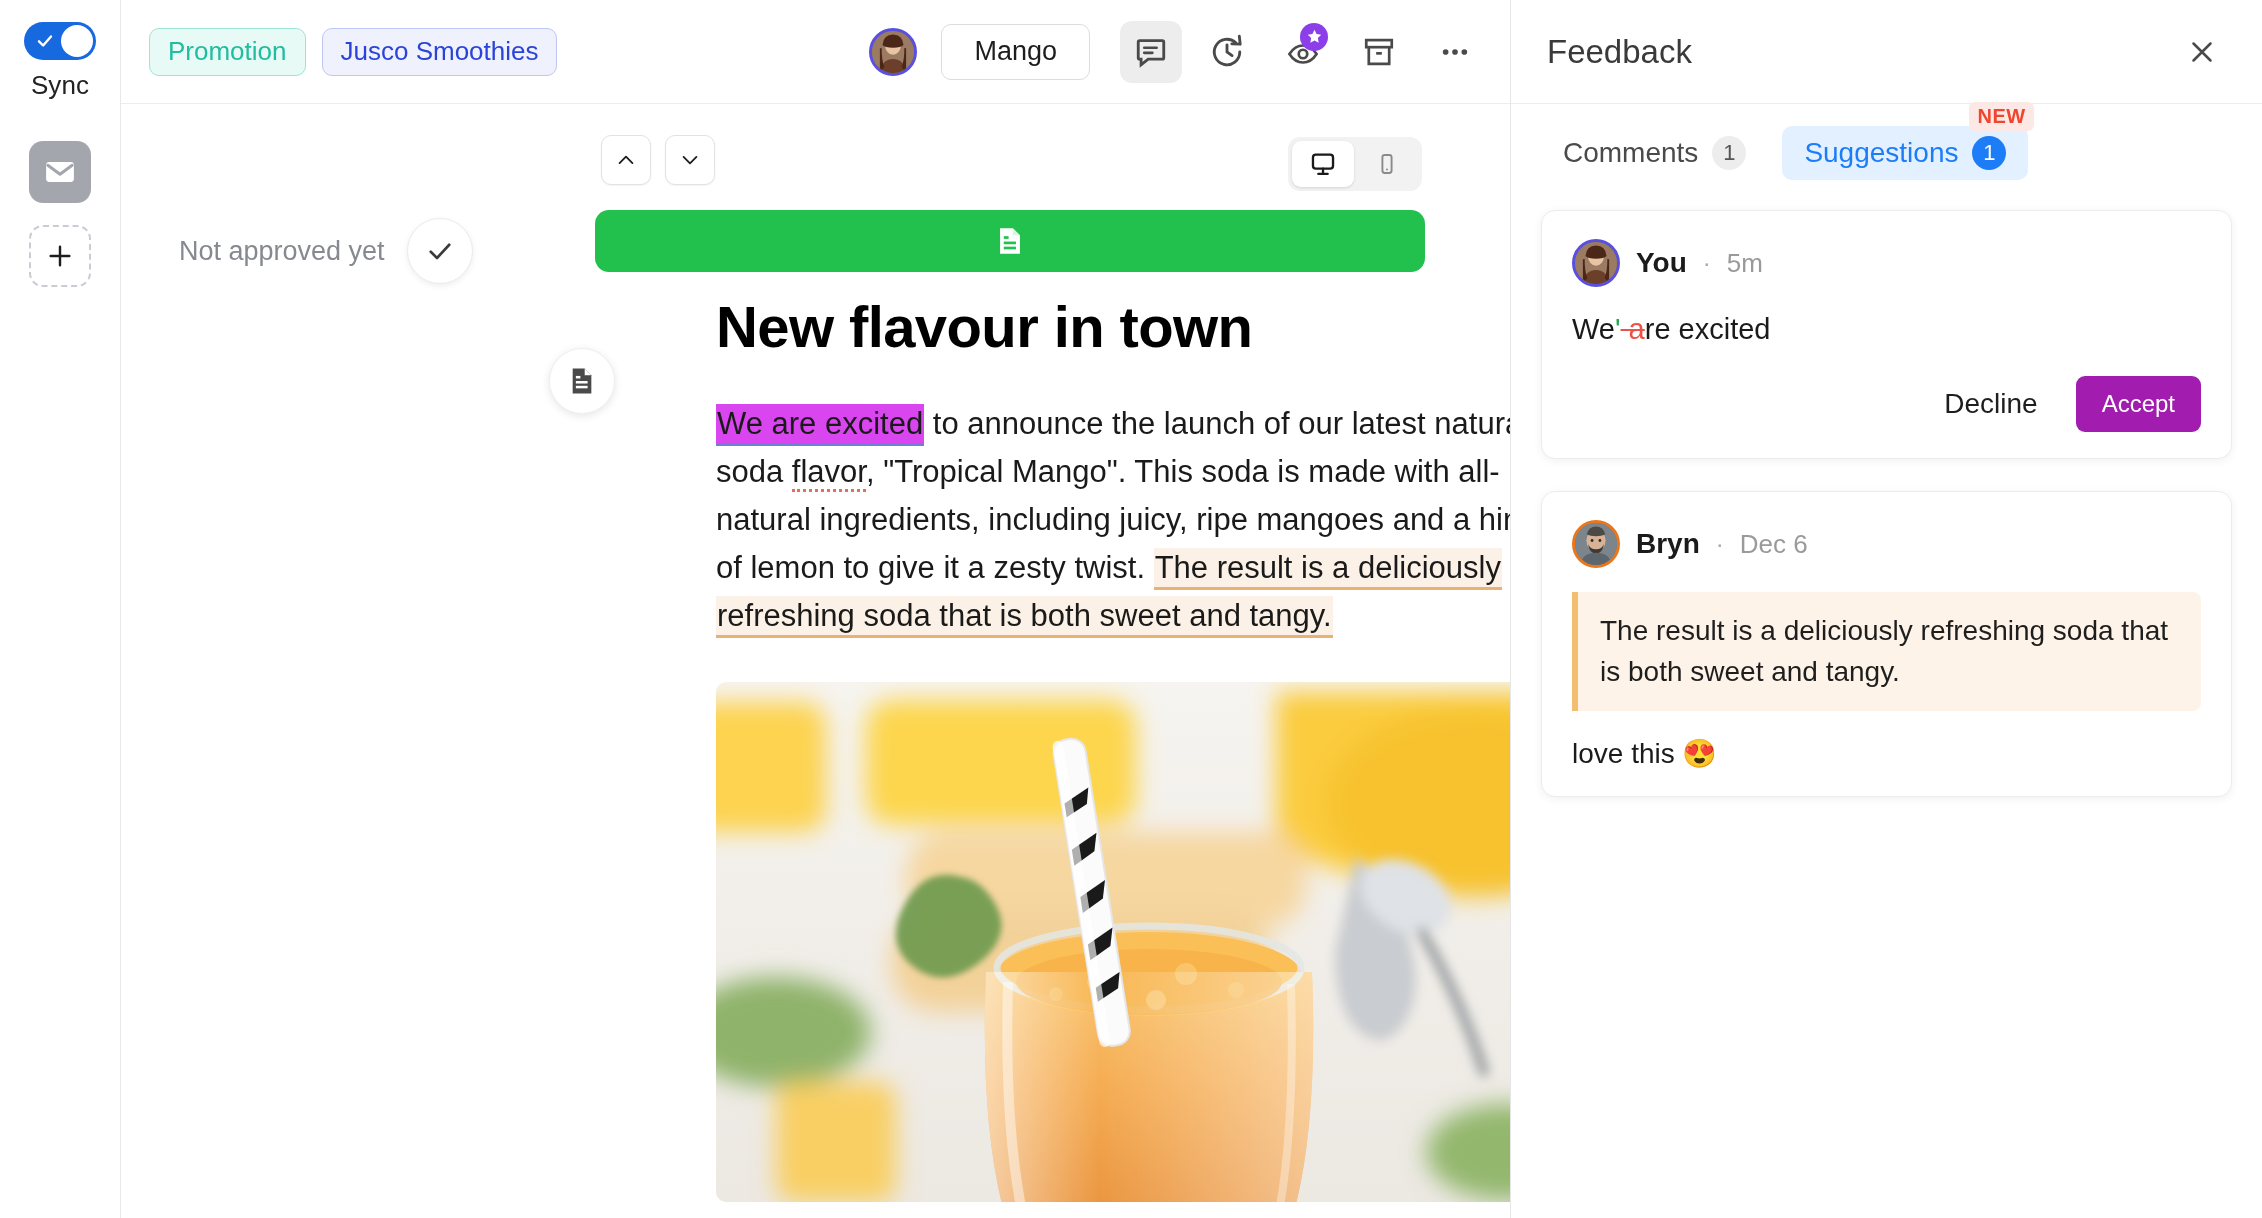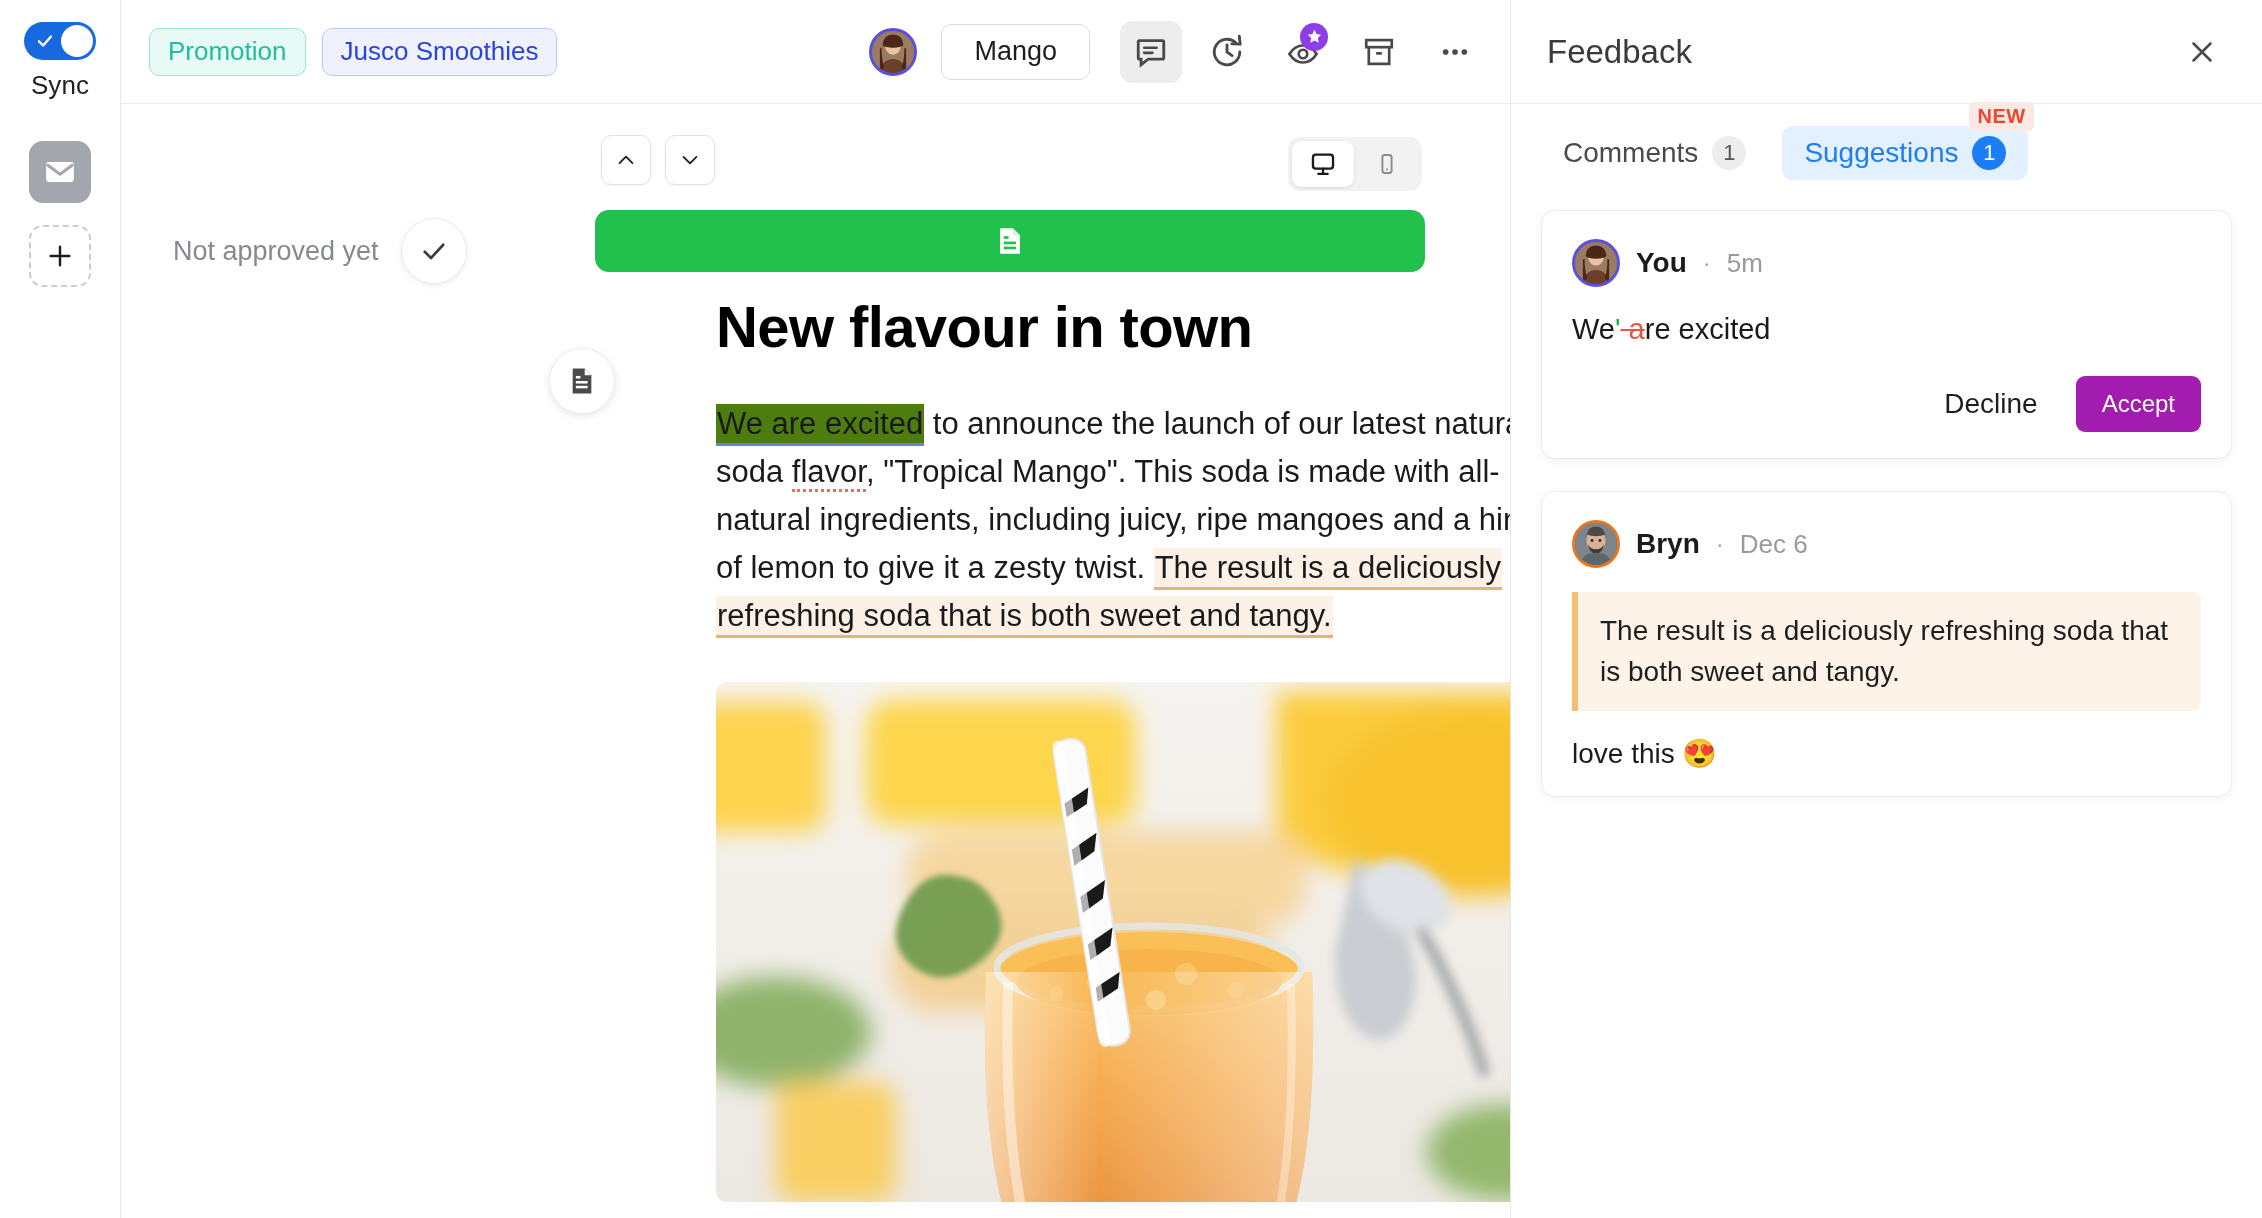--- a/index.html
+++ b/index.html
@@ -121,21 +121,21 @@
     display: flex; gap: 2px;
   }
   .device-btn {
     width: 62px; height: 46px; border-radius: 9px;
     display: flex; align-items: center; justify-content: center; cursor: pointer;
   }
   .device-btn.on { background: #fff; box-shadow: 0 1px 3px rgba(0,0,0,.12); }
 
   
   .approval {
-    position: absolute; left: 52px; top: 218px;
+    position: absolute; left: 58px; top: 218px;
     display: flex; align-items: center; gap: 22px;
   }
   .approval-text { font-size: 27px; color: #86898F; white-space: nowrap; }
   .circle-btn {
     width: 66px; height: 66px; border-radius: 50%;
     background: #fff; border: 1px solid #EBEBEB;
     box-shadow: 0 2px 6px rgba(0,0,0,.07);
     display: flex; align-items: center; justify-content: center; cursor: pointer;
   }
   .doc-chip {
@@ -155,21 +155,21 @@
   .doc-meta .cat { font-weight: bold; }
   .doc-meta .dot { color: #9A9A9A; }
   .doc-meta .date { }
   .doc-title {
     margin-top: 52px; font-size: 58px; font-weight: bold; color: #000; letter-spacing: -0.6px;
   }
   .doc-body {
     margin-top: 40px; font-size: 31px; line-height: 1.55; color: #1A1A1A;
   }
   .hl-blue {
-    background: #4d7c0f; border-bottom: 3px solid #6E7FD8;
+    background: #d946ef; border-bottom: 3px solid #6E7FD8;
     padding: 2px 1px;
   }
   .hl-orange {
     background: #FCF1E6; border-bottom: 3px solid #E8B273;
     padding: 2px 1px;
     box-decoration-break: clone; -webkit-box-decoration-break: clone;
   }
   .spell {
     border-bottom: 3px dotted #E86C5A;
   }

